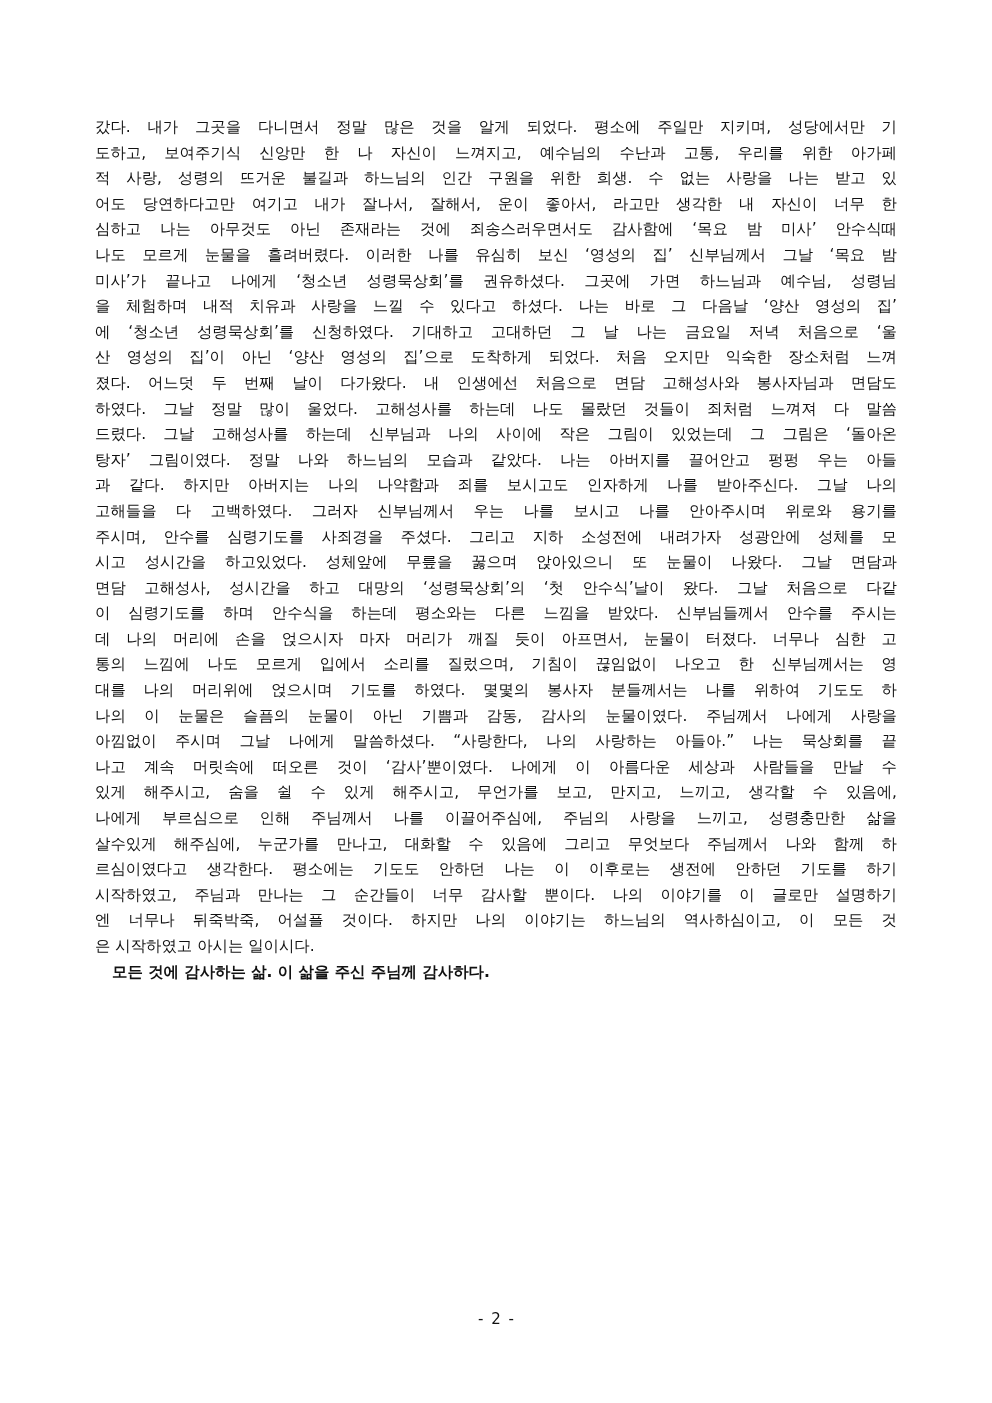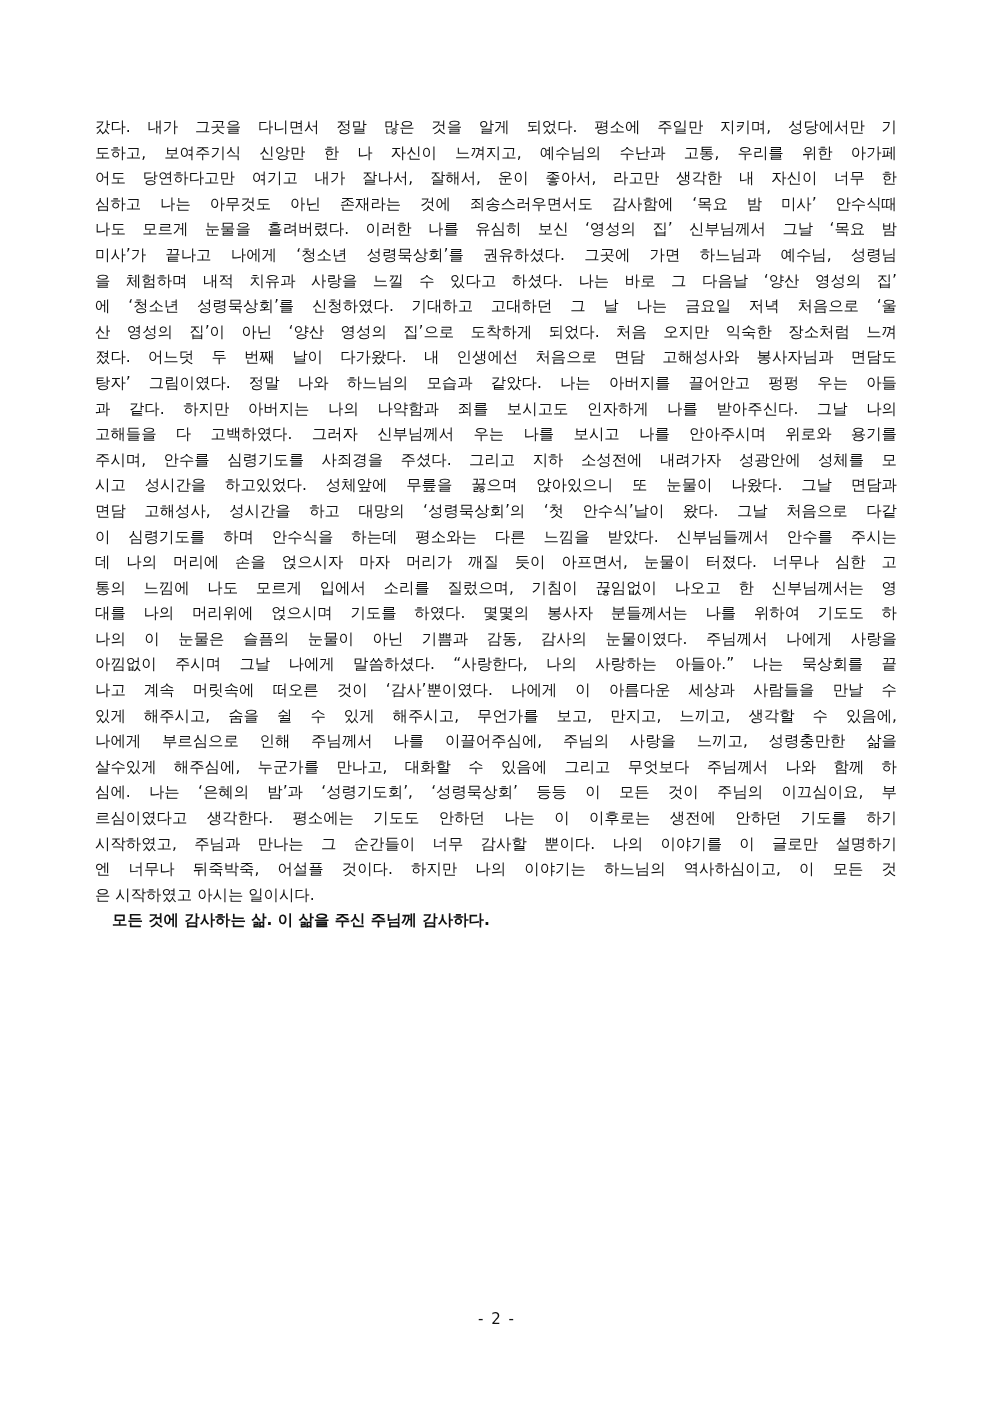--- a/index.html
+++ b/index.html
@@ -23,45 +23,47 @@
     word-spacing: 3px;
   }
 </style>
 </head>
 <body>
 
 <div class="page">
   <div class="text-block">
     <div class="line">갔다. 내가 그곳을 다니면서 정말 많은 것을 알게 되었다. 평소에 주일만 지키며, 성당에서만 기</div>
     <div class="line">도하고, 보여주기식 신앙만 한 나 자신이 느껴지고, 예수님의 수난과 고통, 우리를 위한 아가페</div>
+    <div class="line">적 사랑, 성령의 뜨거운 불길과 하느님의 인간 구원을 위한 희생. 수 없는 사랑을 나는 받고 있</div>
     <div class="line">어도 당연하다고만 여기고 내가 잘나서, 잘해서, 운이 좋아서, 라고만 생각한 내 자신이 너무 한</div>
     <div class="line">심하고 나는 아무것도 아닌 존재라는 것에 죄송스러우면서도 감사함에 ‘목요 밤 미사’ 안수식때</div>
     <div class="line">나도 모르게 눈물을 흘려버렸다. 이러한 나를 유심히 보신 ‘영성의 집’ 신부님께서 그날 ‘목요 밤</div>
     <div class="line">미사’가 끝나고 나에게 ‘청소년 성령묵상회’를 권유하셨다. 그곳에 가면 하느님과 예수님, 성령님</div>
     <div class="line">을 체험하며 내적 치유과 사랑을 느낄 수 있다고 하셨다. 나는 바로 그 다음날 ‘양산 영성의 집’</div>
     <div class="line">에 ‘청소년 성령묵상회’를 신청하였다. 기대하고 고대하던 그 날 나는 금요일 저녁 처음으로 ‘울</div>
     <div class="line">산 영성의 집’이 아닌 ‘양산 영성의 집’으로 도착하게 되었다. 처음 오지만 익숙한 장소처럼 느껴</div>
     <div class="line">졌다. 어느덧 두 번째 날이 다가왔다. 내 인생에선 처음으로 면담 고해성사와 봉사자님과 면담도</div>
+    <div class="line">하였다. 그날 정말 많이 울었다. 고해성사를 하는데 나도 몰랐던 것들이 죄처럼 느껴져 다 말씀</div>
+    <div class="line">드렸다. 그날 고해성사를 하는데 신부님과 나의 사이에 작은 그림이 있었는데 그 그림은 ‘돌아온</div>
     <div class="line">탕자’ 그림이였다. 정말 나와 하느님의 모습과 같았다. 나는 아버지를 끌어안고 펑펑 우는 아들</div>
     <div class="line">과 같다. 하지만 아버지는 나의 나약함과 죄를 보시고도 인자하게 나를 받아주신다. 그날 나의</div>
     <div class="line">고해들을 다 고백하였다. 그러자 신부님께서 우는 나를 보시고 나를 안아주시며 위로와 용기를</div>
     <div class="line">주시며, 안수를 심령기도를 사죄경을 주셨다. 그리고 지하 소성전에 내려가자 성광안에 성체를 모</div>
     <div class="line">시고 성시간을 하고있었다. 성체앞에 무릎을 꿇으며 앉아있으니 또 눈물이 나왔다. 그날 면담과</div>
     <div class="line">면담 고해성사, 성시간을 하고 대망의 ‘성령묵상회’의 ‘첫 안수식’날이 왔다. 그날 처음으로 다같</div>
     <div class="line">이 심령기도를 하며 안수식을 하는데 평소와는 다른 느낌을 받았다. 신부님들께서 안수를 주시는</div>
     <div class="line">데 나의 머리에 손을 얹으시자 마자 머리가 깨질 듯이 아프면서, 눈물이 터졌다. 너무나 심한 고</div>
     <div class="line">통의 느낌에 나도 모르게 입에서 소리를 질렀으며, 기침이 끊임없이 나오고 한 신부님께서는 영</div>
     <div class="line">대를 나의 머리위에 얹으시며 기도를 하였다. 몇몇의 봉사자 분들께서는 나를 위하여 기도도 하</div>
     <div class="line">나의 이 눈물은 슬픔의 눈물이 아닌 기쁨과 감동, 감사의 눈물이였다. 주님께서 나에게 사랑을</div>
     <div class="line">아낌없이 주시며 그날 나에게 말씀하셨다. “사랑한다, 나의 사랑하는 아들아.” 나는 묵상회를 끝</div>
     <div class="line">나고 계속 머릿속에 떠오른 것이 ‘감사’뿐이였다. 나에게 이 아름다운 세상과 사람들을 만날 수</div>
     <div class="line">있게 해주시고, 숨을 쉴 수 있게 해주시고, 무언가를 보고, 만지고, 느끼고, 생각할 수 있음에,</div>
     <div class="line">나에게 부르심으로 인해 주님께서 나를 이끌어주심에, 주님의 사랑을 느끼고, 성령충만한 삶을</div>
     <div class="line">살수있게 해주심에, 누군가를 만나고, 대화할 수 있음에 그리고 무엇보다 주님께서 나와 함께 하</div>
-    <div class="line">심에. 나는 ‘은혜의 밤’과 ‘성령기도회’, ‘성령묵상회’ 등등 이 모든 것이 주님의 이끄심이요, 부</div>
     <div class="line">르심이였다고 생각한다. 평소에는 기도도 안하던 나는 이 이후로는 생전에 안하던 기도를 하기</div>
     <div class="line">시작하였고, 주님과 만나는 그 순간들이 너무 감사할 뿐이다. 나의 이야기를 이 글로만 설명하기</div>
     <div class="line">엔 너무나 뒤죽박죽, 어설플 것이다. 하지만 나의 이야기는 하느님의 역사하심이고, 이 모든 것</div>
     <div class="line last">은 시작하였고 아시는 일이시다.</div>
     <div class="line indent">모든 것에 감사하는 삶. 이 삶을 주신 주님께 감사하다.</div>
   </div>
   <div class="page-number">- 2 -</div>
 </div>
 
 </body></html>

